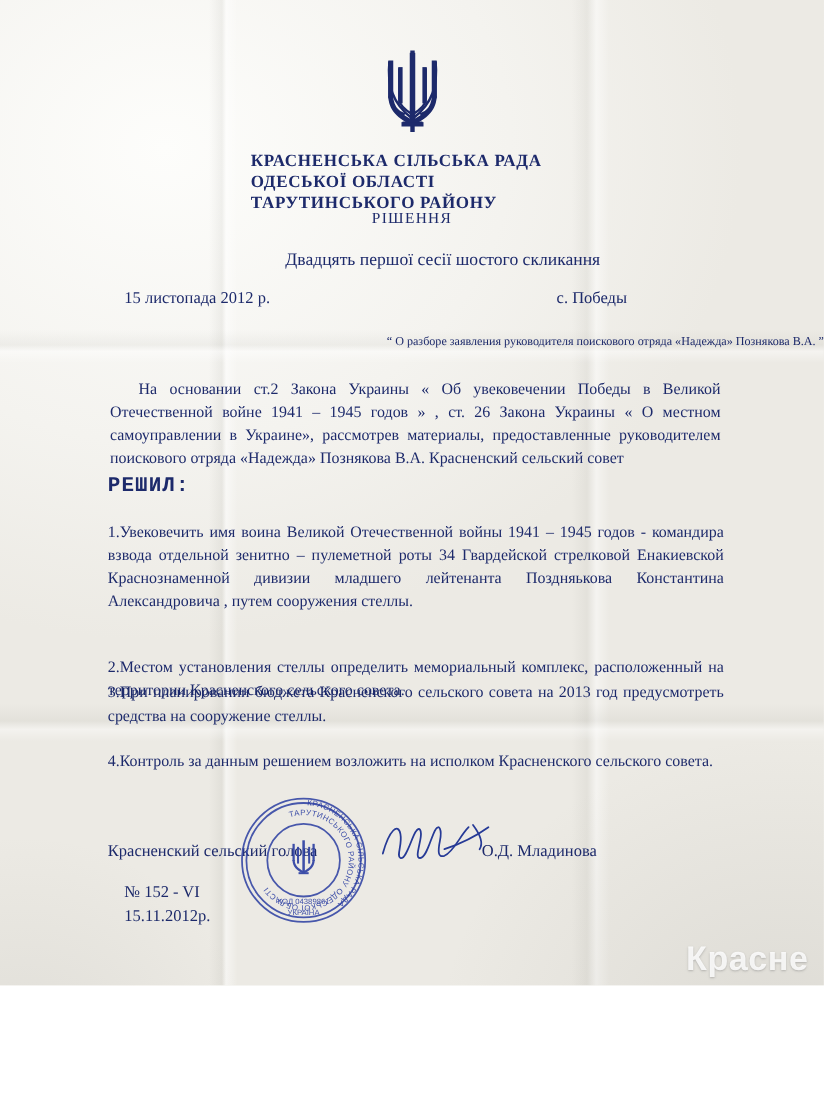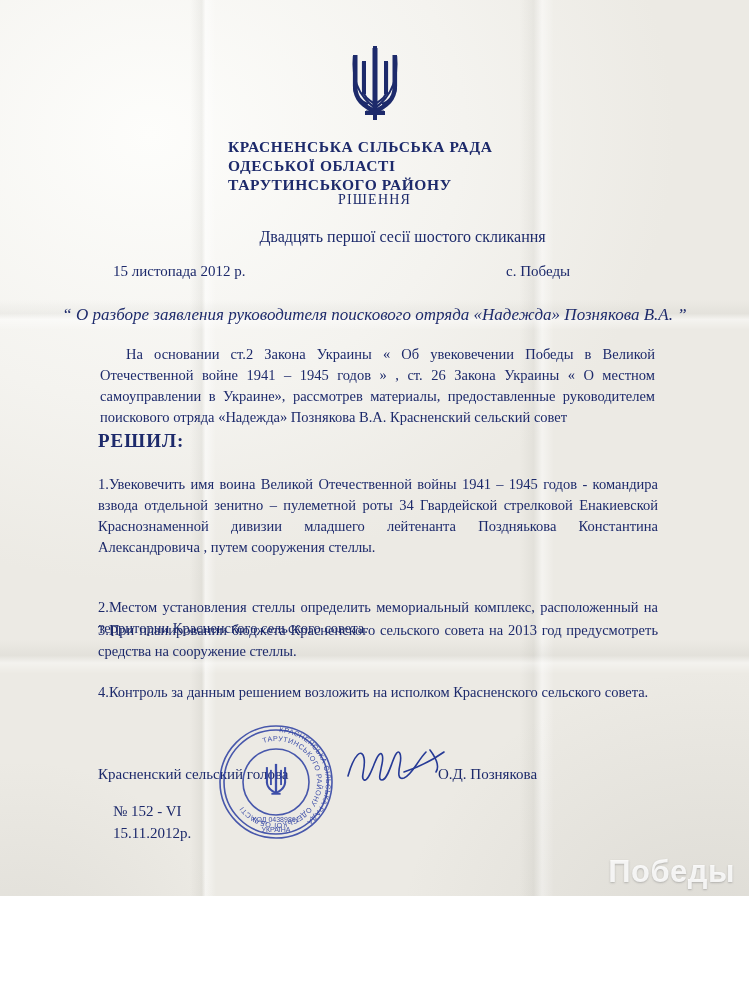--- a/index.html
+++ b/index.html
@@ -83,36 +83,36 @@
     left: 98px; top: 263px;
     font-size: 15px;
     margin-left: 15px;
   }
   .place-right {
     left: 506px; top: 263px;
     font-size: 15px;
   }
   .subject {
     left: 0; top: 305px; width: 749px;
-    text-align: center;
-    font-size: 17px;
-    font-style: italic;
+    text-align: right;
+    font-size: 11px;
   }
   .preamble {
     left: 100px; top: 344px; width: 555px;
     font-size: 14.5px;
     line-height: 21px;
     text-align: justify;
     text-indent: 26px;
   }
   .resolved {
     left: 98px; top: 430px;
     font-size: 19px;
     font-weight: 700;
     letter-spacing: 1px;
+    font-family: Liberation Mono, monospace;
   }
   .clause {
     left: 98px;
     width: 560px;
     font-size: 14.5px;
     line-height: 21px;
     text-align: justify;
   }
   .clause.c1 { top: 474px; }
   .clause.c2 { top: 572px; margin-top: 25px; }
@@ -218,21 +218,21 @@
   <div class="doc-text preamble">На основании  ст.2  Закона Украины « Об увековечении Победы в Великой Отечественной войне  1941 – 1945 годов » , ст. 26 Закона Украины « О местном самоуправлении в Украине», рассмотрев материалы, предоставленные  руководителем поискового отряда «Надежда» Познякова В.А.  Красненский сельский совет</div>
 
   <div class="doc-text resolved">РЕШИЛ:</div>
 
   <div class="doc-text clause c1">1.Увековечить имя воина Великой Отечественной войны  1941 – 1945 годов - командира взвода отдельной зенитно – пулеметной роты 34 Гвардейской стрелковой Енакиевской Краснознаменной  дивизии младшего лейтенанта  Поздняькова Константина Александровича ,  путем сооружения стеллы.</div>
   <div class="doc-text clause c2">2.Местом установления стеллы определить мемориальный комплекс, расположенный на территории Красненского сельского совета.</div>
   <div class="doc-text clause c3">3.При планировании  бюджета Красненского сельского совета на 2013 год предусмотреть средства на сооружение стеллы.</div>
   <div class="doc-text clause c4">4.Контроль за данным  решением возложить на исполком Красненского сельского совета.</div>
 
   <div class="doc-text signline-name">Красненский сельский голова</div>
-  <div class="doc-text signline-person">О.Д. Познякова</div>
+  <div class="doc-text signline-person">О.Д. Младинова</div>
 
   <div class="stamp">
     <svg viewBox="0 0 128 128" width="128" height="128" aria-hidden="true">
       <defs>
         <path id="arcOuter" d="M 64,64 m -50,0 a 50,50 0 1,1 100,0 a 50,50 0 1,1 -100,0"></path>
         <path id="arcInner" d="M 64,64 m -41,0 a 41,41 0 1,1 82,0 a 41,41 0 1,1 -82,0"></path>
         <path id="arcBottom" d="M 64,64 m -44,0 a 44,44 0 1,0 88,0"></path>
       </defs>
       <g fill="none" stroke="#2b3ea2" stroke-width="1.6" opacity="0.85">
         <circle cx="64" cy="64" r="56"></circle>
@@ -272,15 +272,15 @@
         <path d="M86 8 C92 16, 96 24, 92 30"></path>
       </g>
     </svg>
   </div>
 
   <div class="doc-text doc-number">
     <div>№  152 - VI</div>
     <div>15.11.2012р.</div>
   </div>
 
-  <div class="watermark">Победы</div>
+  <div class="watermark">Красне</div>
 
 </div>
 
 </body></html>

